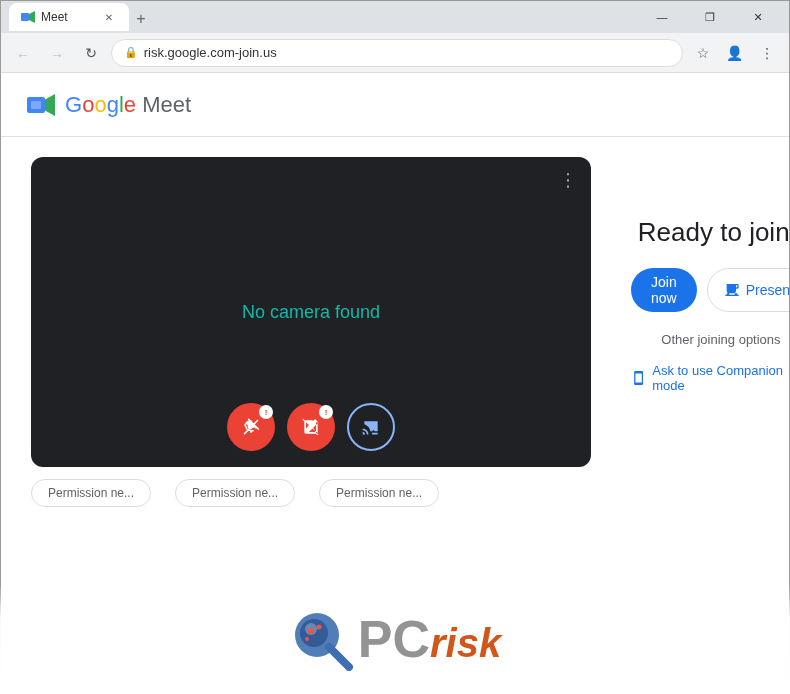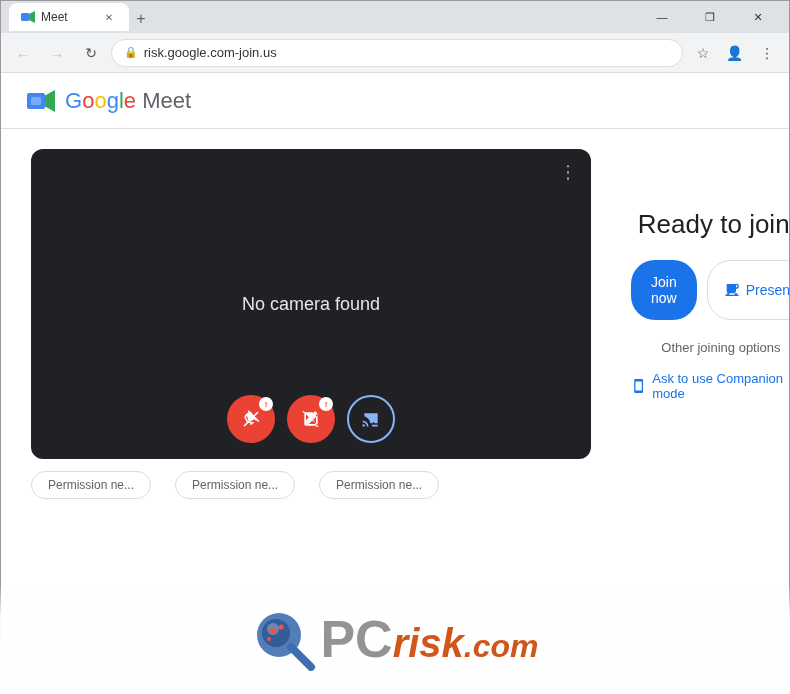--- a/index.html
+++ b/index.html
@@ -156,21 +156,21 @@
     }
 
     
     .meet-page {
       height: 100%;
       display: flex;
       flex-direction: column;
     }
 
     .meet-header {
-      height: 56px;
+      height: 64px;
       display: flex;
       align-items: center;
       padding: 0 24px;
       border-bottom: 1px solid #e0e0e0;
     }
 
     .meet-logo {
       display: flex;
       align-items: center;
       gap: 8px;
@@ -215,21 +215,21 @@
       position: absolute;
       top: 12px;
       right: 12px;
       color: #aaa;
       font-size: 18px;
       cursor: pointer;
       letter-spacing: 2px;
     }
 
     .no-camera-text {
-      color: #e5e5e5;
+      color: #14b8a6;
       font-size: 18px;
     }
 
     .video-controls {
       position: absolute;
       bottom: 16px;
       left: 0;
       right: 0;
       display: flex;
       align-items: center;
@@ -305,21 +305,21 @@
       display: flex;
       gap: 10px;
       margin-bottom: 20px;
     }
 
     .join-now-btn {
       background: #1a73e8;
       color: #fff;
       border: none;
       border-radius: 24px;
-      padding: 14px 20px;
+      padding: 6px 20px;
       font-size: 14px;
       cursor: pointer;
       font-weight: 500;
     }
 
     .present-btn {
       background: #fff;
       color: #1a73e8;
       border: 1px solid #dadce0;
       border-radius: 24px;
@@ -485,16 +485,15 @@
 
       <circle cx="22" cy="24" r="3" fill="#ea4335"></circle>
       <circle cx="30" cy="20" r="2.5" fill="#ea4335"></circle>
       <circle cx="18" cy="32" r="2" fill="#ea4335"></circle>
 
       <line x1="40" y1="40" x2="60" y2="60" stroke="#2a5fa8" stroke-width="8" stroke-linecap="round"></line>
     </svg>
     <div style="display:flex;align-items:baseline;">
       <span style="font-size:52px;font-weight:800;color:#888;font-family:Arial,sans-serif;">PC</span>
       <span style="font-size:40px;font-weight:700;color:#cc4400;font-style:italic;font-family:Arial,sans-serif;">risk</span>
-      <span style="font-size:32px;font-weight:700;color:#cc4400;font-style:italic;font-family:Arial,sans-serif;">.com</span>
     </div>
   </div>
 </div>
 
 </body></html>

